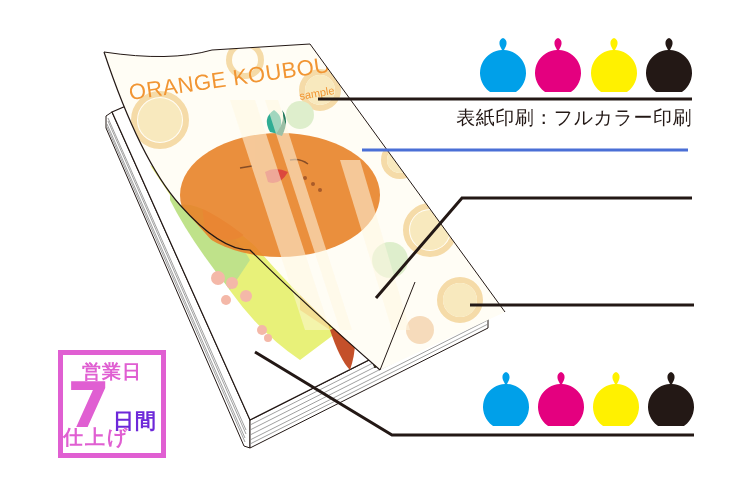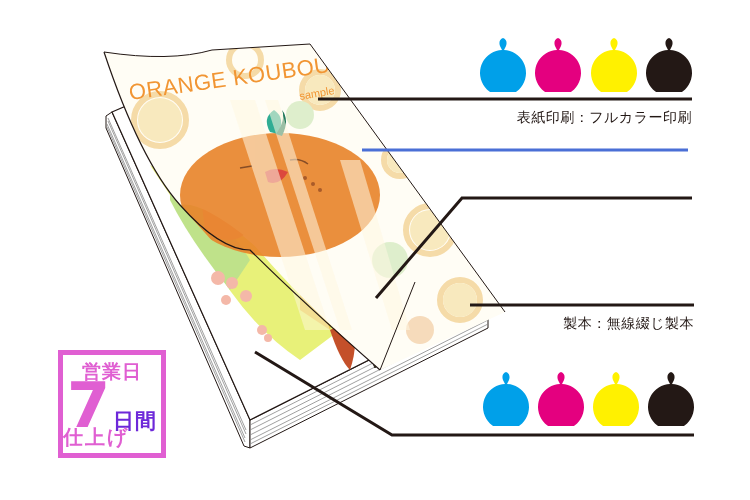--- a/index.html
+++ b/index.html
@@ -1,19 +1,19 @@
 <!DOCTYPE html>
 <html><head>
   <meta charset="utf-8">
   <style>
     html, body { margin: 0; padding: 0; background: #ffffff; }
     body { width: 750px; height: 500px; position: relative; overflow: hidden;
            font-family: "DejaVu Sans", "Liberation Sans", sans-serif; }
     .stage { position: absolute; left: 0; top: 0; width: 750px; height: 500px; }
-    .label { position: absolute; font-size: 14px; color: #231815; white-space: nowrap;
+    .label { position: absolute; font-size: 19px; color: #231815; white-space: nowrap;
              letter-spacing: 0.5px; line-height: 18px; text-align: right; }
     .label.blue { color: #4a6fd6; }
     .ink { position: absolute; width: 50px; height: 56px; }
     .badge { position: absolute; left: 58px; top: 350px; width: 108px; height: 108px;
              border: 5px solid #e05fd2; box-sizing: border-box; background: #fff; }
     .badge .t1 { position: absolute; left: 0; right: 0; top: 4px; text-align: center;
                  color: #e05fd2; font-size: 19px; font-weight: bold; letter-spacing: 1px; }
     .badge .big { position: absolute; left: 4px; top: 20px; color: #e05fd2;
                   font-size: 62px; font-weight: bold; line-height: 62px;
                   font-family: "DejaVu Sans", sans-serif; }
@@ -172,21 +172,20 @@
     </svg>
     <svg class="ink" style="left:591px;top:370px" viewBox="0 0 50 56">
       <path d="M25,2 Q30,4 28,10 L26,14 A23,23 0 1 1 24,14 L22,10 Q20,4 25,2 Z" fill="#fff100"></path>
     </svg>
     <svg class="ink" style="left:646px;top:370px" viewBox="0 0 50 56">
       <path d="M25,2 Q30,4 28,10 L26,14 A23,23 0 1 1 24,14 L22,10 Q20,4 25,2 Z" fill="#231815"></path>
     </svg>
   </div>
 
   <div class="label" style="right:58px;top:108px">表紙印刷：フルカラー印刷</div>
-  <div class="label" style="right:56px;top:314px">製本：無線綴じ製本</div>
 
   <div class="badge">
     <div class="t1">営業日</div>
     <div class="big">7</div>
     <div class="t2">日間</div>
     <div class="t3">仕上げ</div>
   </div>
 </div>
 
 </body></html>

